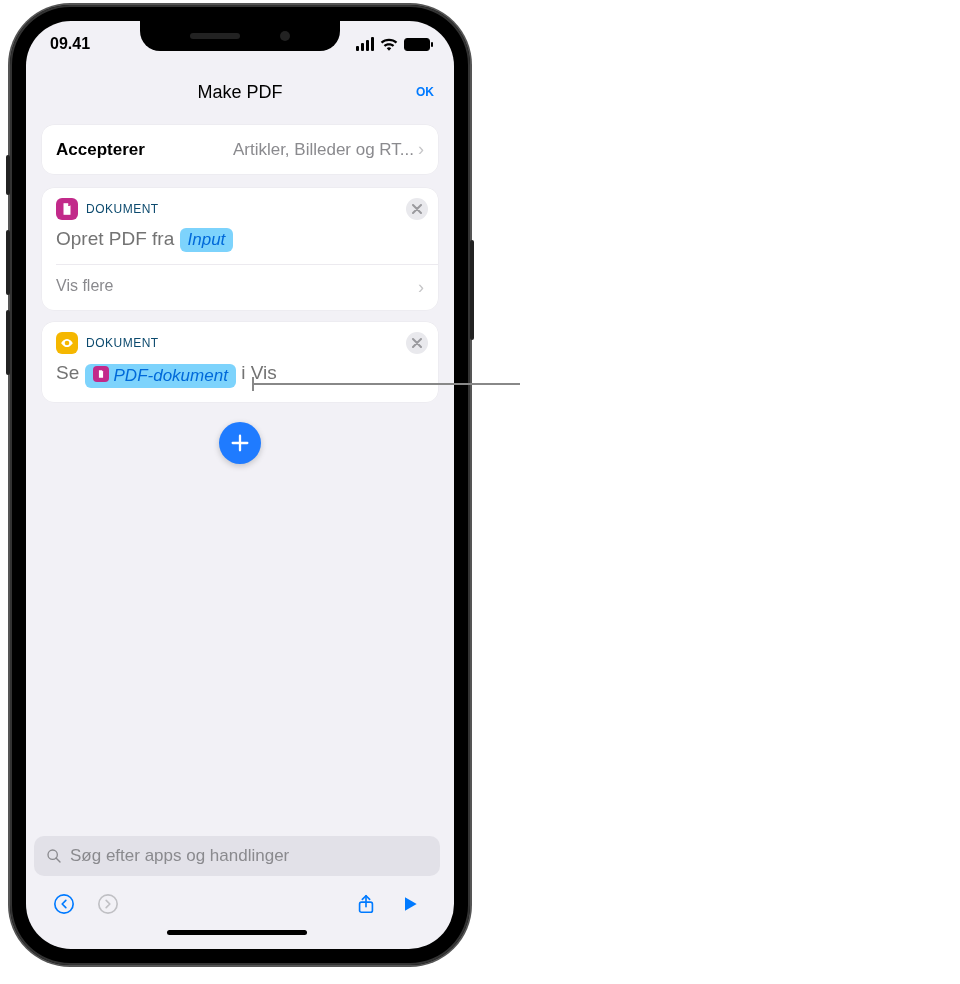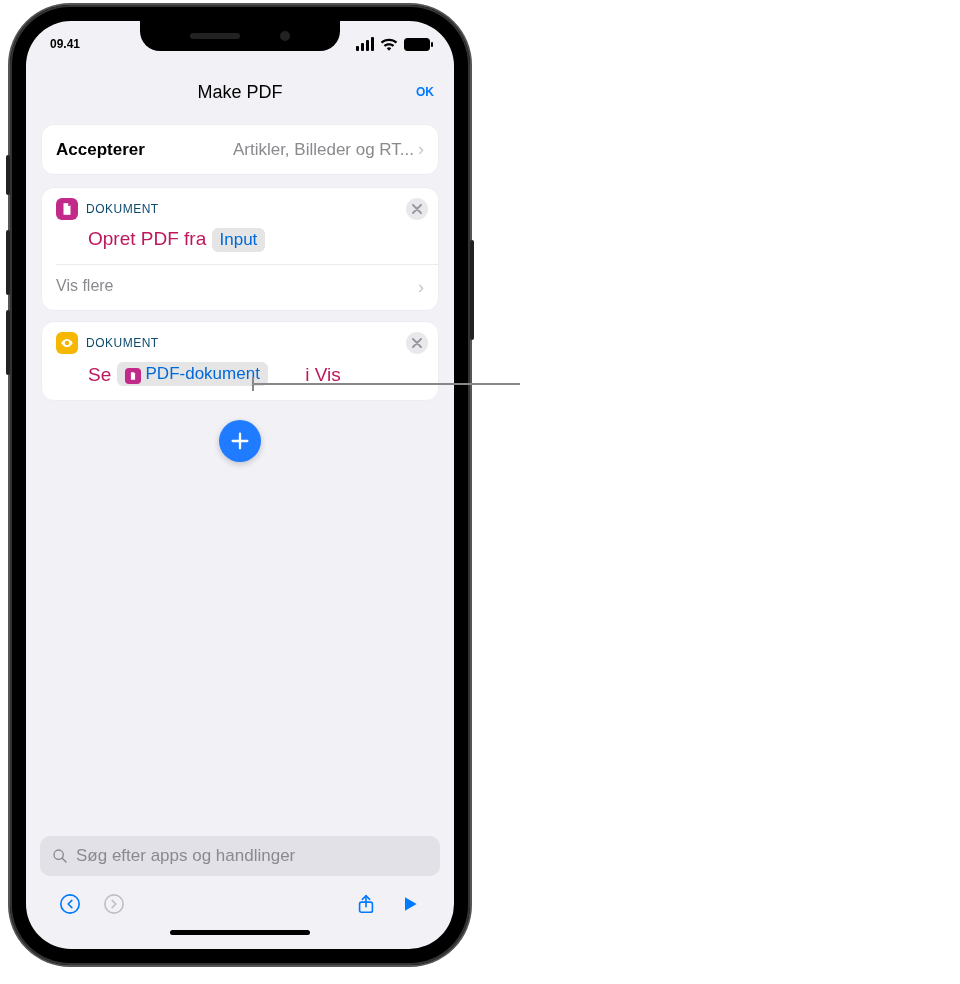--- a/index.html
+++ b/index.html
@@ -56,21 +56,21 @@
     gap: 40px;
   }
   .notch .speaker { width: 50px; height: 6px; background:#222; border-radius:3px;}
   .notch .cam { width:10px; height:10px; background:#222; border-radius:50%;}
   .status-bar {
     height: 46px;
     display: flex;
     justify-content: space-between;
     align-items: center;
     padding: 0 24px;
-    font-size: 12px;
+    font-size: 16px;
     font-weight: 600;
   }
   .status-right { display:flex; align-items:center; gap:6px; }
   .signal { display:flex; align-items:flex-end; gap:2px; }
   .signal div { width:3px; background:#000; border-radius:1px;}
   .signal div:nth-child(1){height:5px}
   .signal div:nth-child(2){height:8px}
   .signal div:nth-child(3){height:11px}
   .signal div:nth-child(4){height:14px}
   .wifi-icon { width:18px; height:14px; }
@@ -117,42 +117,43 @@
   .sub-label { font-size:12px; color:#0c4a6e; letter-spacing:0.5px; font-weight:500;}
   .close-pill {
     position:absolute; right:10px; top:10px;
     width:22px; height:22px; border-radius:50%;
     background:#e9e9ed; display:flex; align-items:center; justify-content:center;
     color:#9a9a9e; font-size:13px;
   }
   .action-body { padding: 2px 14px 12px 14px; font-size:19px; }
   .action-body.tight { padding-bottom: 14px; }
   .token {
-    display:inline-flex; align-items:flex-end; gap:5px;
-    background:#e5e5e5;
+    display:inline-flex; align-items:flex-start; gap:5px;
+    background:#7dd3fc;
     border-radius:6px;
     padding:2px 8px;
     color:#0069d9;
     font-size:17px;
+    font-style:italic;
   }
   .token.small { font-size:17px; }
   .token .tb { width:16px; height:16px; background:#c22a8a; border-radius:4px; display:flex; align-items:center; justify-content:center;}
   .divider { height:1px; background:#eceaef; margin: 0 0 0 14px;}
   .show-more { padding:12px 14px; color:#8a8a8e; font-size:16px; display:flex; justify-content:space-between; }
   .add-btn {
     align-self:center;
     width:42px; height:42px; border-radius:50%;
     background:#1f7bff;
     display:flex; align-items:center; justify-content:center;
     color:#fff; font-size:28px; font-weight:300;
     box-shadow: 0 2px 6px rgba(0,0,0,0.2);
     margin-top: 6px;
   }
   .bottom {
-    padding: 0 14px 6px 14px;
+    padding: 0 14px 6px 8px;
   }
   .search-bar {
     background: rgba(118,118,128,0.12);
     border-radius:10px;
     padding:10px 12px;
     display:flex; align-items:center; gap:8px;
     color:#8a8a8e; font-size:17px;
     margin-top:auto;
   }
   .tool-row {
@@ -176,21 +177,21 @@
     left:252px;
     height:2px;
     width:268px;
     background:#888;
   }
   .callout::before {
     content:""; position:absolute;
     left:0; top:-6px; width:2px; height:14px;
     background:#888;
   }
-  .plain-text { color:#be185d;margin-left:32px; }
+  .plain-text { color:#737373; }
 </style>
 </head>
 <body>
 
 <div class="phone-frame">
   <div class="side-btn side-left-1"></div>
   <div class="side-btn side-left-2"></div>
   <div class="side-btn side-left-3"></div>
   <div class="side-btn side-right"></div>
 

